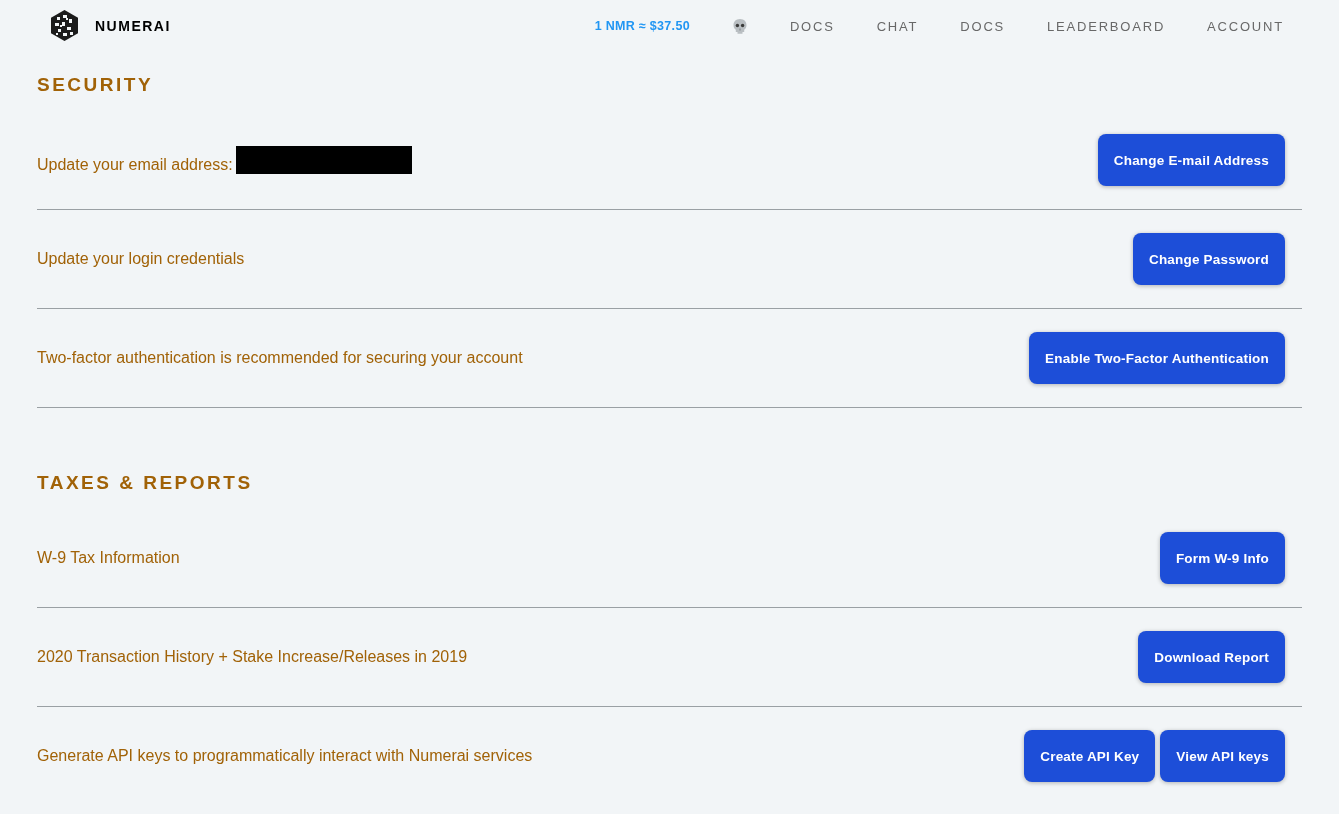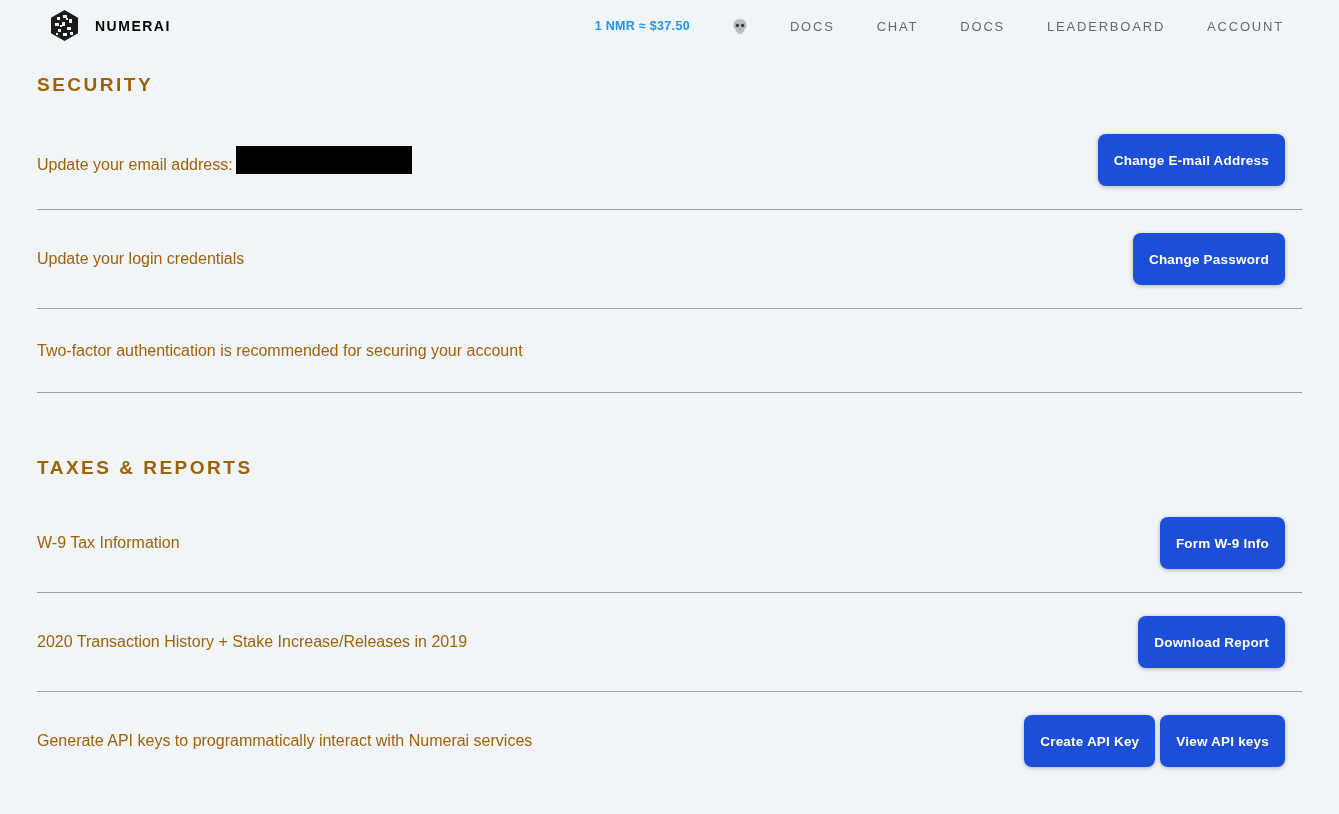--- a/index.html
+++ b/index.html
@@ -119,20 +119,23 @@
     </div>
     <div class="row-actions">
       <button class="btn">Change Password</button>
     </div>
   </div>
 
   <div class="row">
     <div class="row-label">
       <span>Two-factor authentication is recommended for securing your account</span>
     </div>
+    <div class="row-actions">
+      <button class="btn">Enable Two-Factor Authentication</button>
+    </div>
   </div>
 
   <h2 class="section-title">TAXES &amp; REPORTS</h2>
 
   <div class="row">
     <div class="row-label">
       <span>W-9 Tax Information</span>
     </div>
     <div class="row-actions">
       <button class="btn">Form W-9 Info</button>

